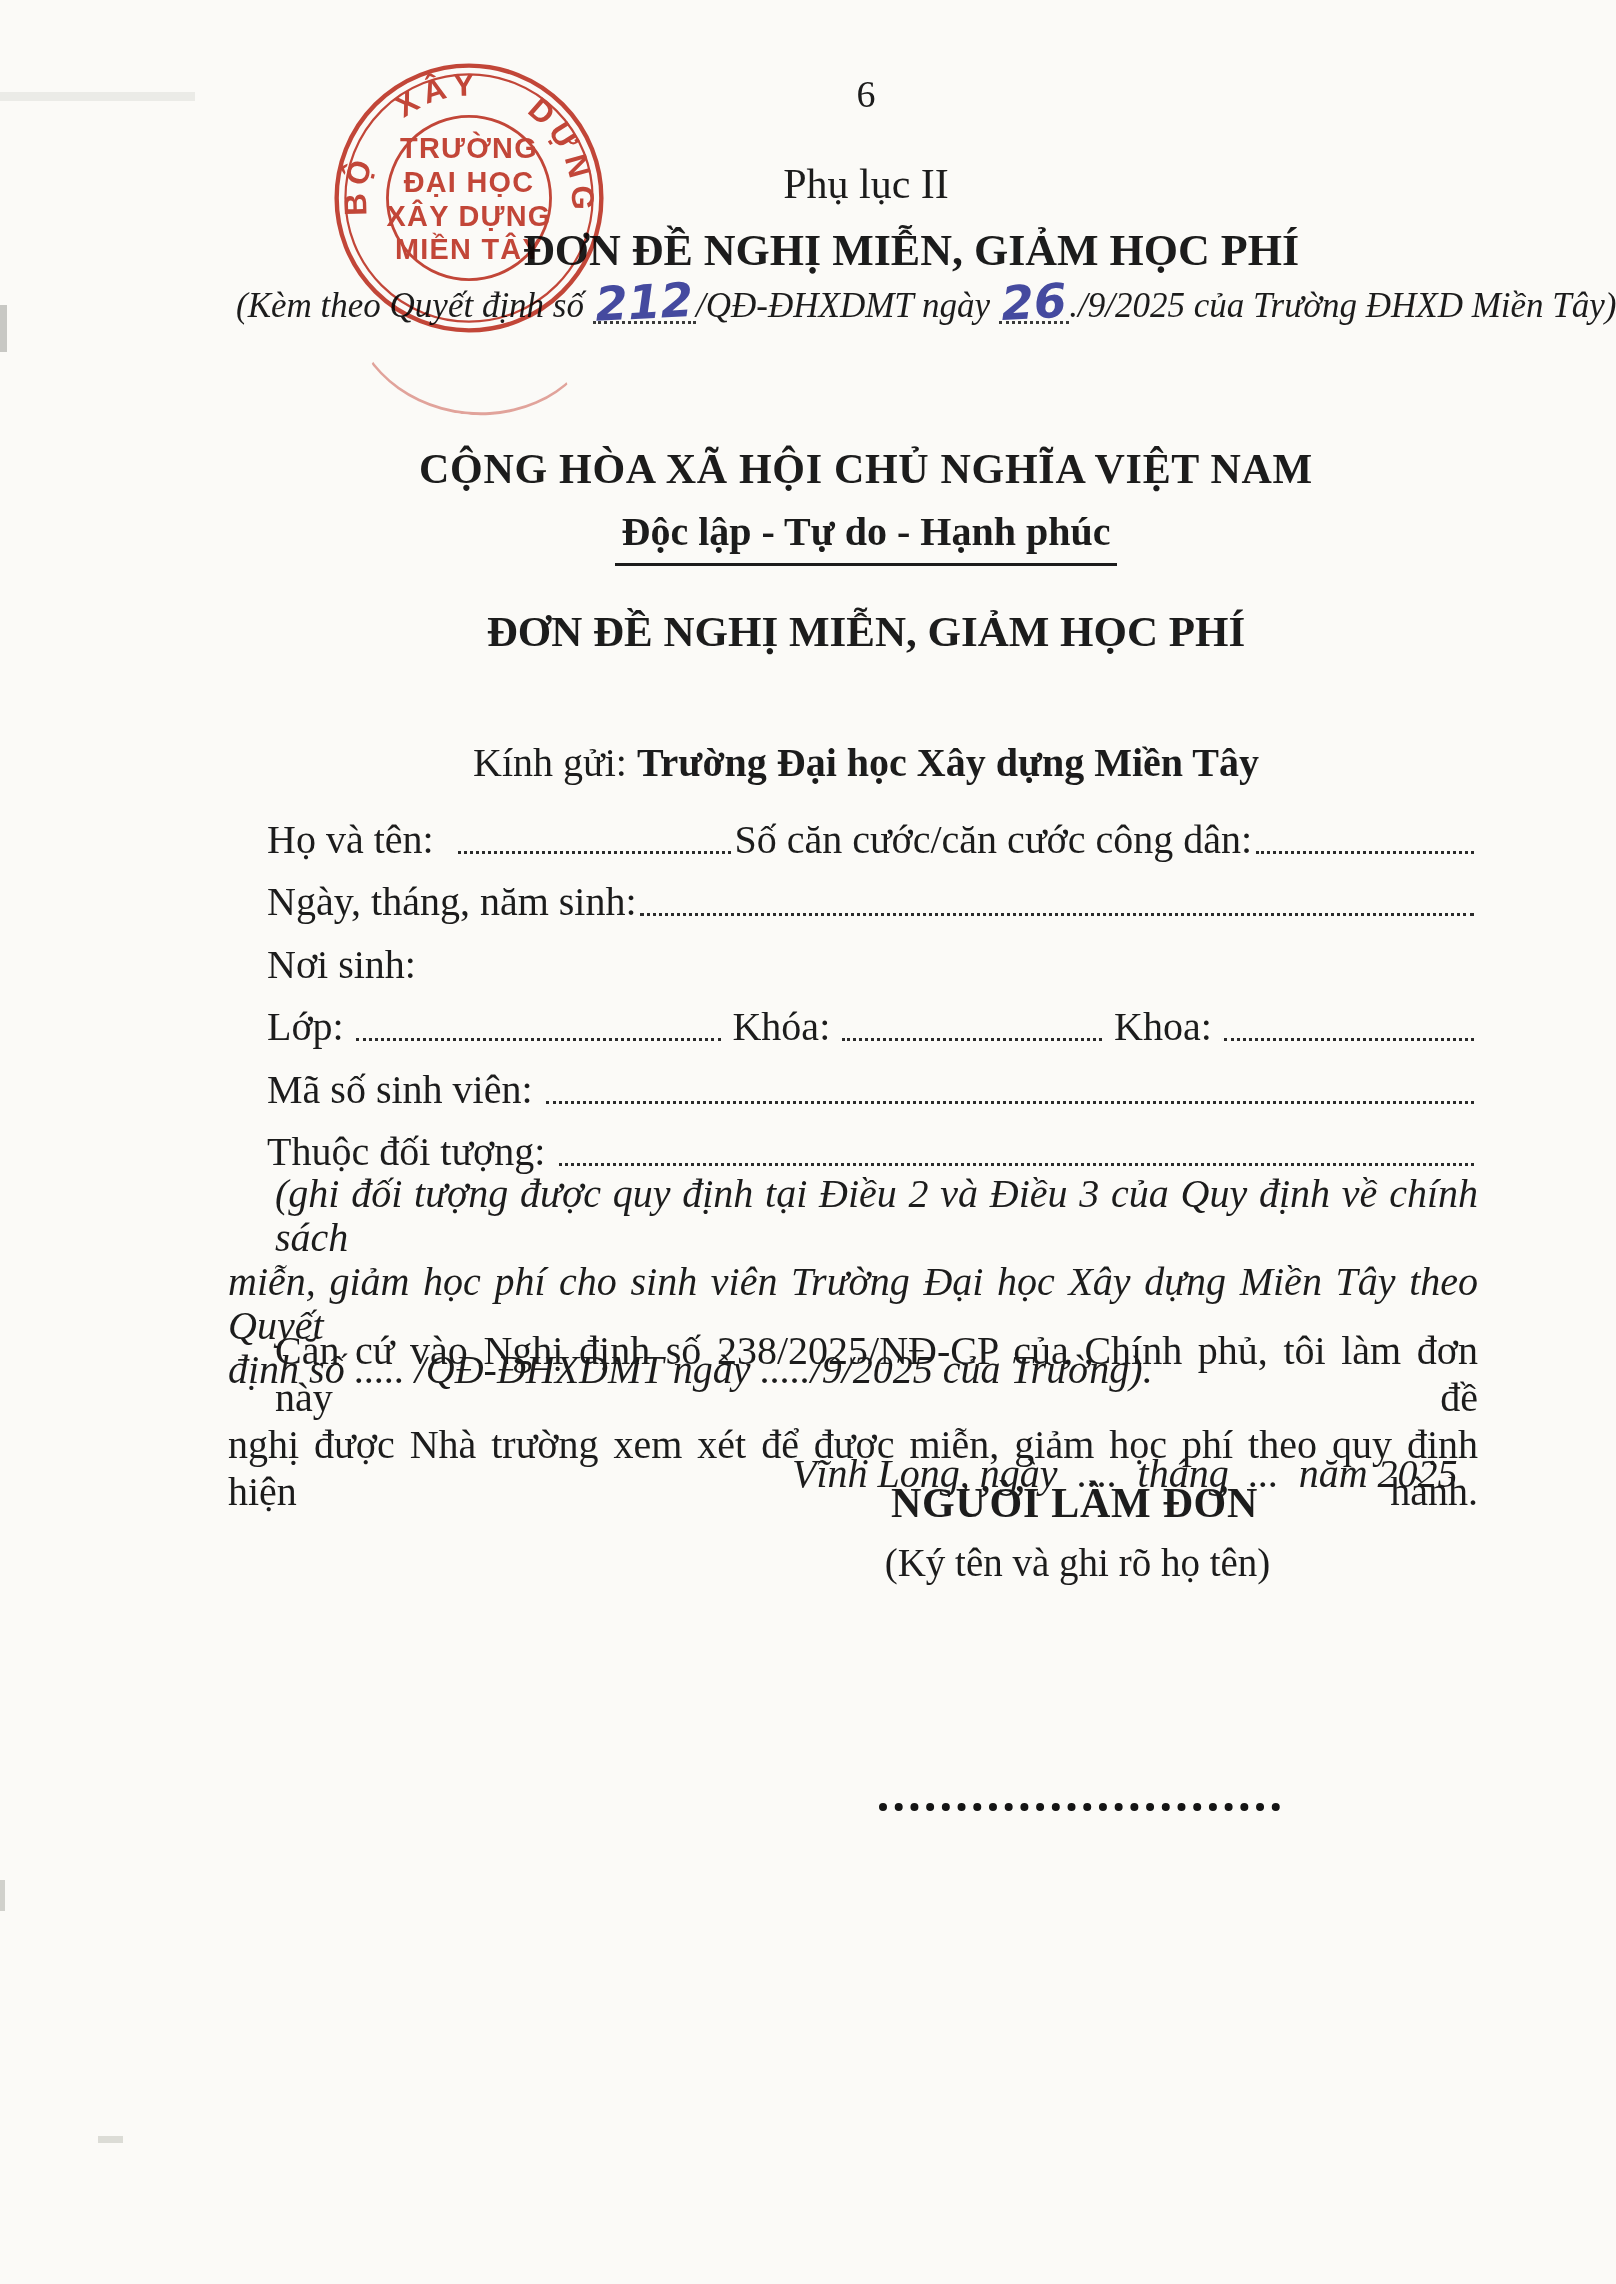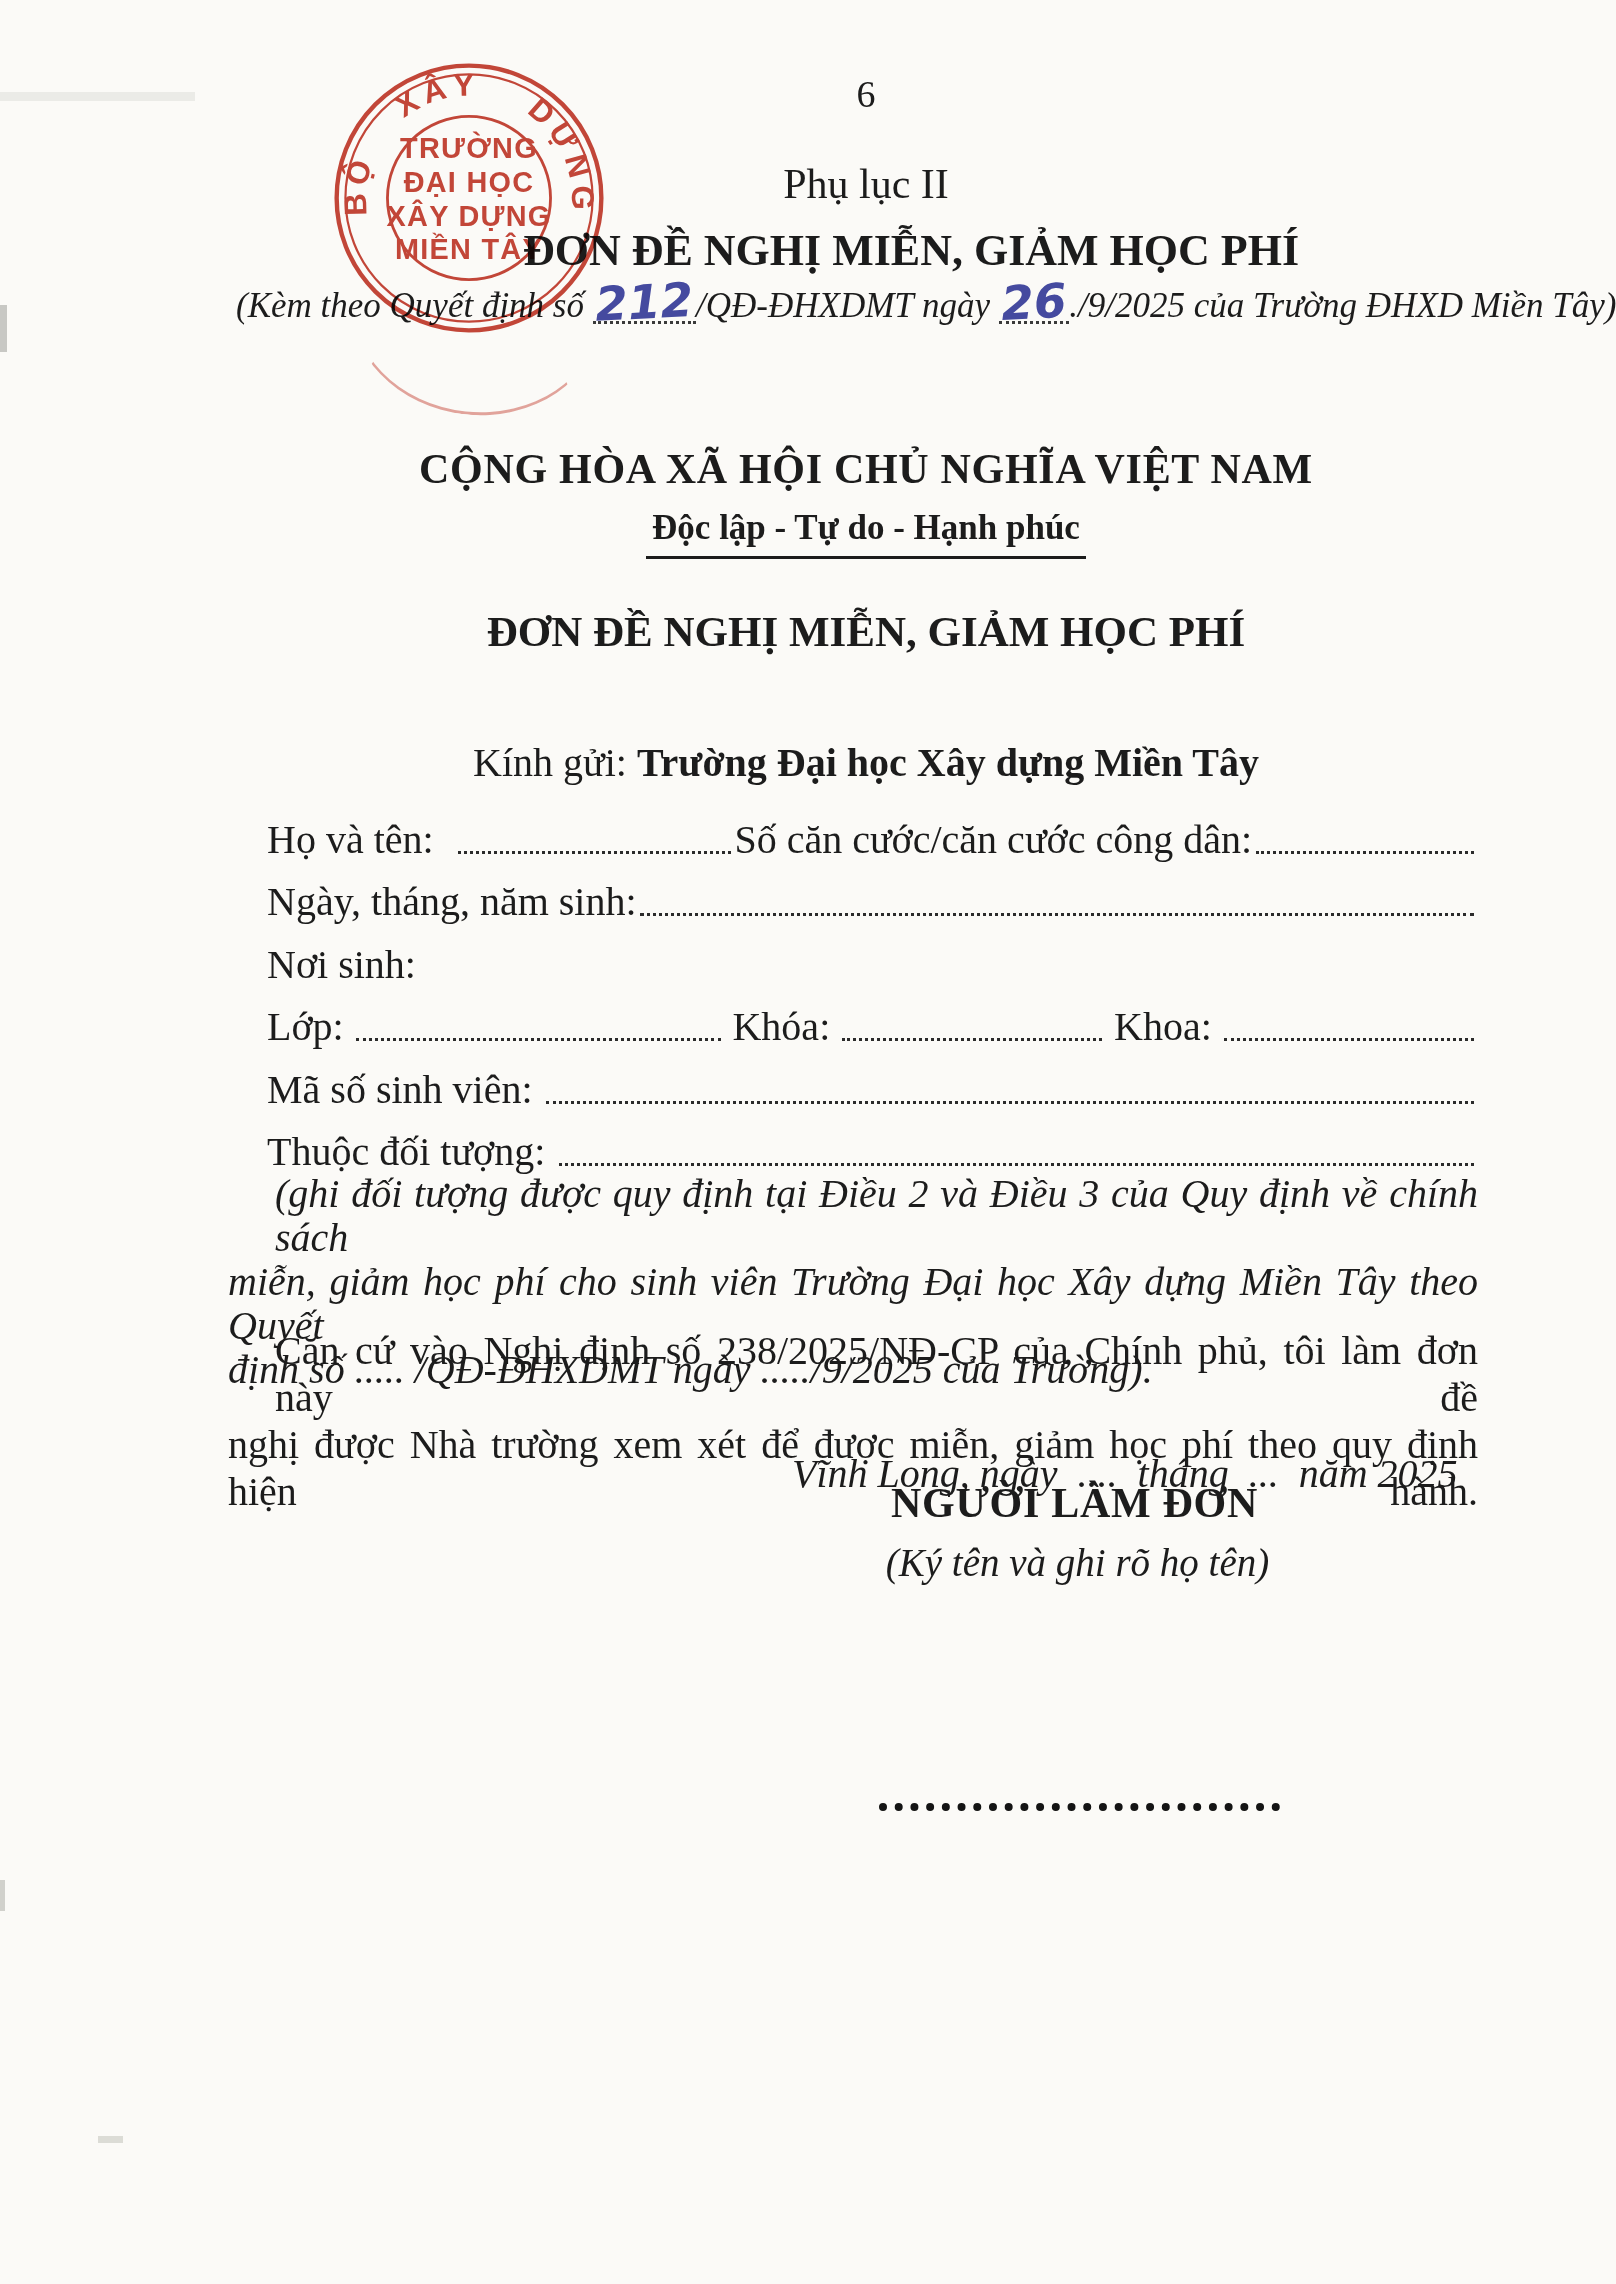--- a/index.html
+++ b/index.html
@@ -45,21 +45,21 @@
   }
   .hw-u{display:inline-block;border-bottom:3.9px dotted #3a3a3a;padding:0 2.6px 1.3px 2.6px;line-height:0;}
   .hw{
     display:inline-block;
     font-family:"DejaVu Sans", sans-serif;
     font-style:italic;font-weight:bold;
     font-size:47px;line-height:39px;
     transform:rotate(-3deg) translateY(1.3px);
   }
   .motto1{top:445px;font-size:42px;font-weight:bold;letter-spacing:0.7px;}
-  .motto2{top:508px;font-size:35px;font-weight:bold;}
+  .motto2{top:508px;font-size:40px;font-weight:bold;}
   .motto2 span{display:inline-block;border-bottom:3.3px solid #1c1c1c;padding:0 6.5px 7.8px 6.5px;}
   .title-main{top:607px;font-size:43px;font-weight:bold;}
   .kinh-gui{top:739px;font-size:40px;}
   .kinh-gui b{font-weight:bold;}
   
   .frow{
     position:absolute;left:267px;width:1211px;z-index:2;
     display:flex;align-items:baseline;
     font-size:40px;line-height:49px;white-space:pre;
   }
@@ -87,21 +87,21 @@
   .date-line{
     position:absolute;left:792px;top:1425px;width:651px;z-index:2;
     text-align:center;font-size:40px;font-style:italic;white-space:pre;margin-top:25px;
   }
   .signer{
     position:absolute;left:749px;top:1479px;width:651px;z-index:2;
     text-align:center;font-size:42px;font-weight:bold;letter-spacing:0.7px;
   }
   .sign-note{
     position:absolute;left:752px;top:1540px;width:651px;z-index:2;
-    text-align:center;font-size:39px;font-style:italic;
+    text-align:center;font-size:39px;
   }
   .sig-dots{
     position:absolute;left:879px;top:1803px;width:401px;height:0;z-index:2;
     border-bottom:8.5px dotted #141414;
   }
 </style>
 </head>
 <body>
 
 <div class="page">

